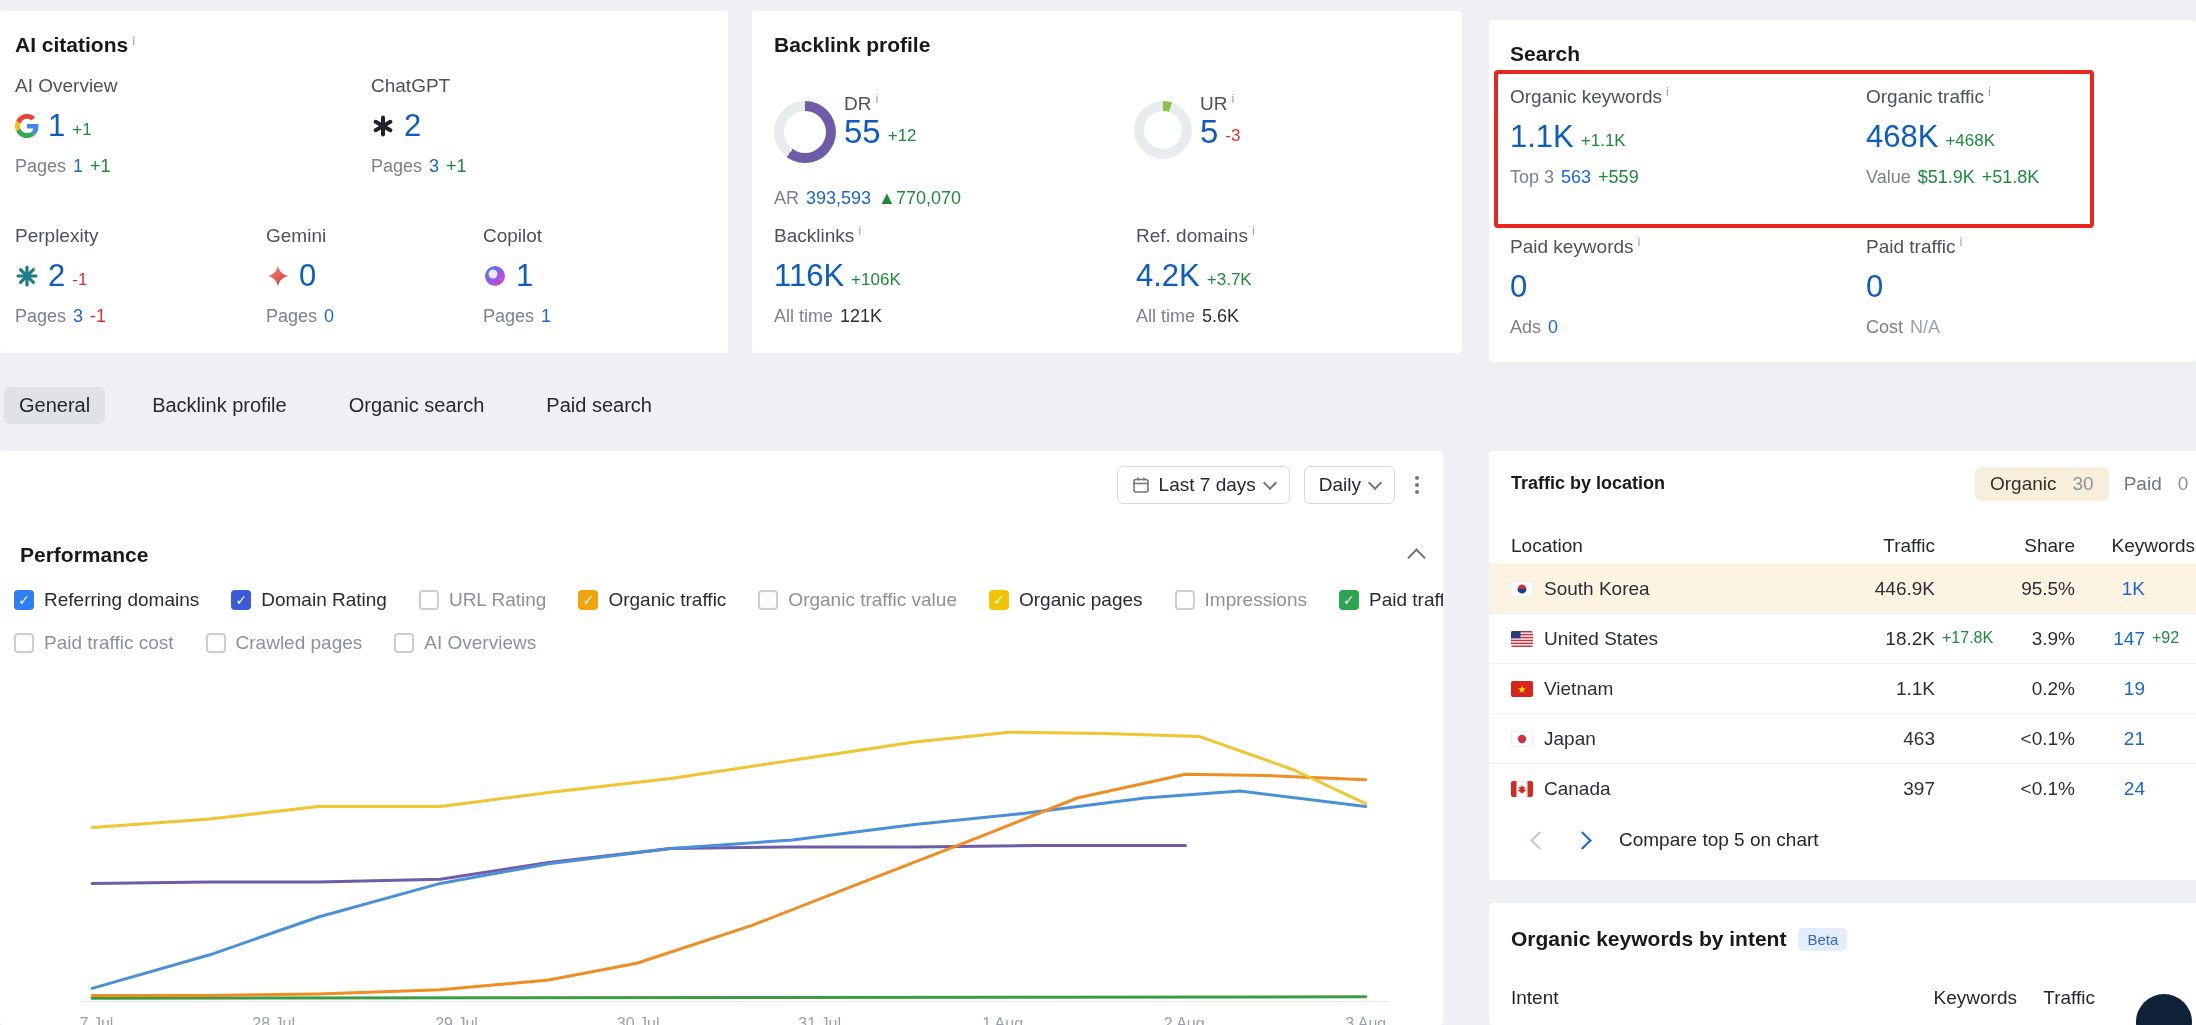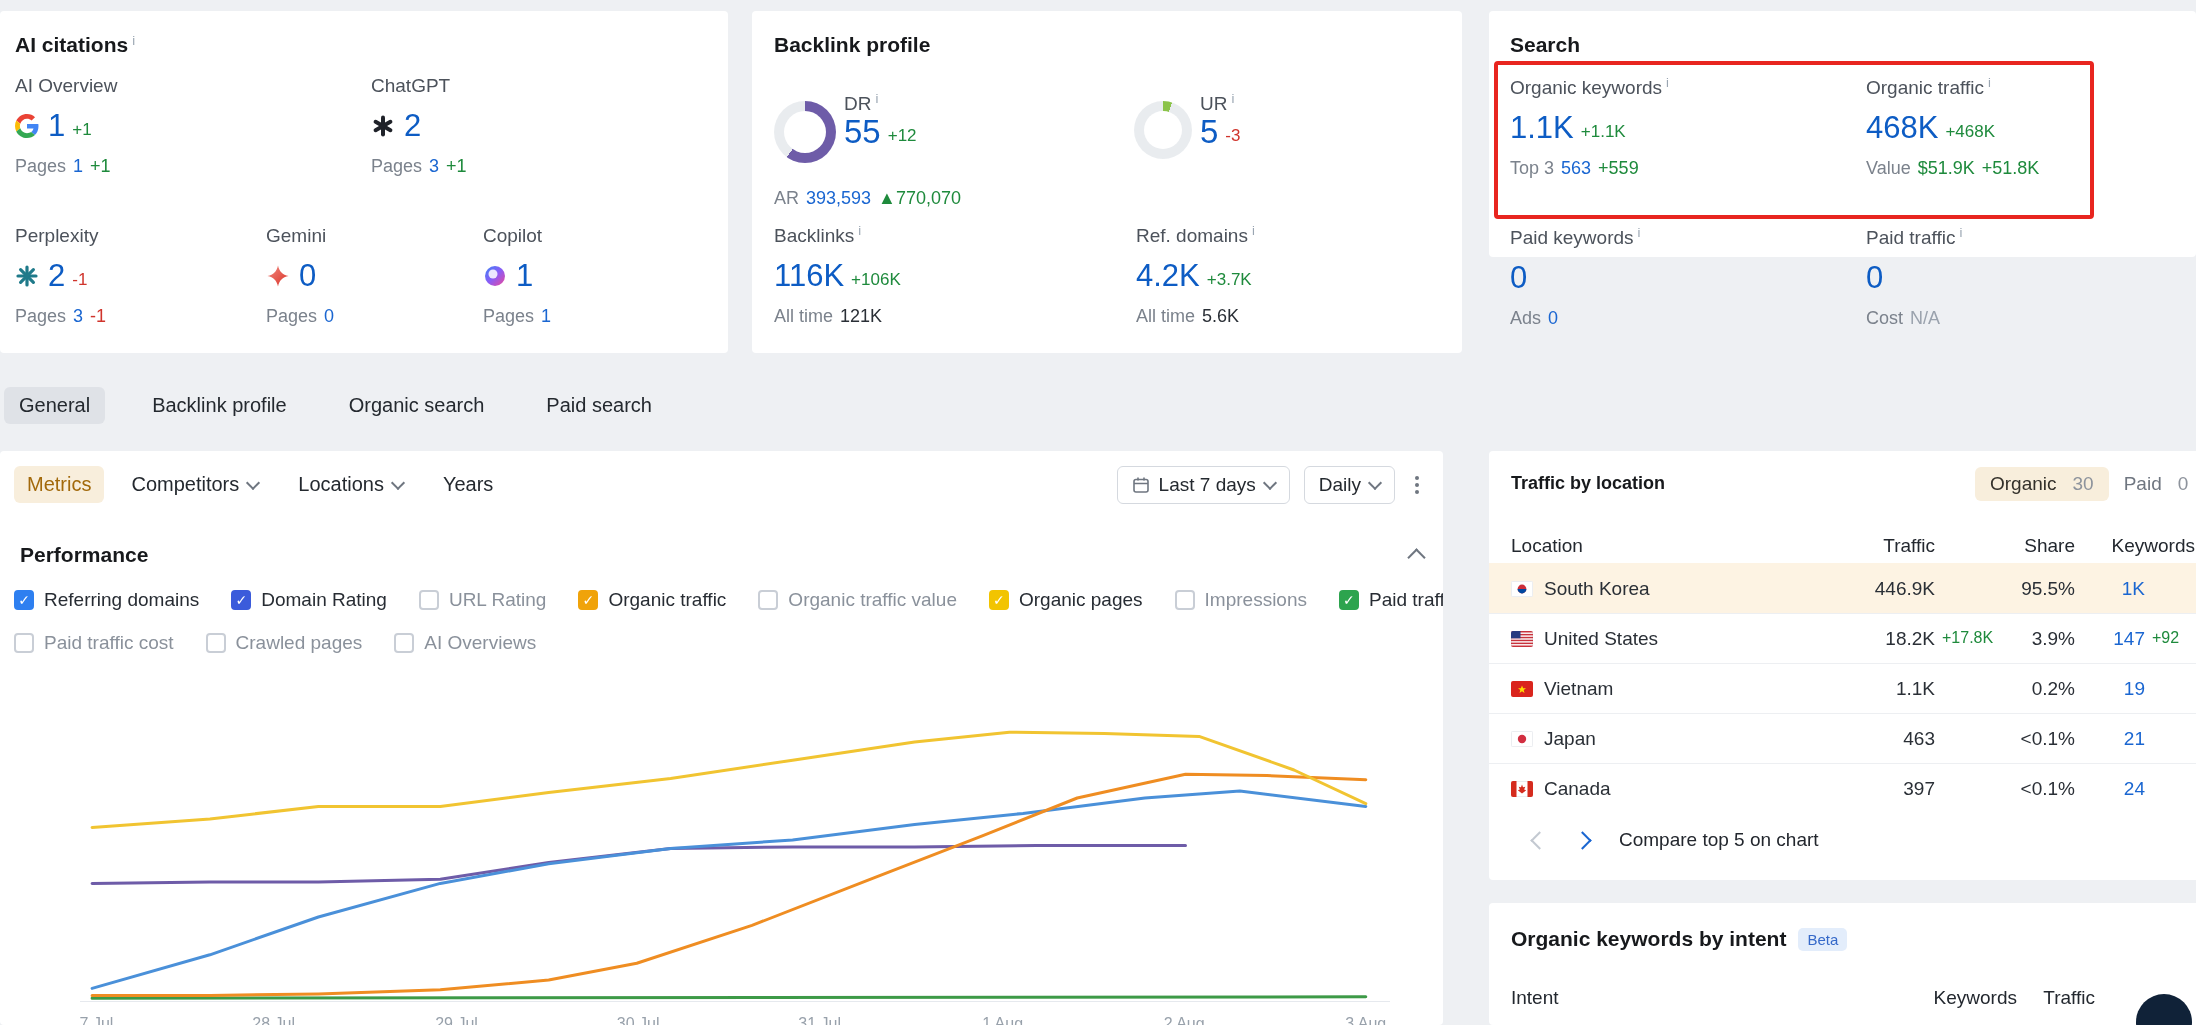--- a/index.html
+++ b/index.html
@@ -262,21 +262,21 @@
       <span class="num">4.2K</span>
       <span class="d" data-color="green">+3.7K</span>
     </div>
     <div class="m-sub">
       <span>All time</span>
       <span class="darkv">5.6K</span>
     </div>
   </div>
 </div>
 
-<div class="card" style="left:1489px;top:11px;width:707px;height:246px">
+<div class="card" style="left:1489px;top:20px;width:707px;height:342px">
   <div class="card-title" style="left:21px;top:22px">Search</div>
   <div class="red-rect" style="left:5px;top:50px;width:592px;height:150px"></div>
 
   <div class="metric" style="left:21px;top:64px">
     <div class="m-label"><span>Organic keywords</span><span class="inf">i</span></div>
     <div class="m-value">
       <span class="num">1.1K</span>
       <span class="d" data-color="green">+1.1K</span>
     </div>
     <div class="m-sub">
@@ -323,34 +323,20 @@
 </div>
 
 <div class="tabs">
   <div class="tab active">General</div>
   <div class="tab">Backlink profile</div>
   <div class="tab">Organic search</div>
   <div class="tab">Paid search</div>
 </div>
 
 <div class="panel" style="left:0;top:451px;width:1443px;height:574px;overflow:hidden">
-  <div class="toolbar">
-    <div class="tbtn amber">Metrics</div>
-    <div class="tbtn">
-        <span>Competitors</span>
-        <span class="chev"></span>
-      </div>
-    <div class="tbtn">
-        <span>Locations</span>
-        <span class="chev"></span>
-      </div>
-    <div class="tbtn">
-        <span>Years</span>
-      </div>
-  </div>
   <div class="toolbar-right">
     <div class="tbtn bordered">
       <span style="display:inline-flex">
         <svg width="18" height="18" viewBox="0 0 18 18">
             <rect x="2" y="3.5" width="14" height="12.5" rx="2" fill="none" stroke="#6f7680" stroke-width="1.6"></rect>
             <line x1="2" y1="7.5" x2="16" y2="7.5" stroke="#6f7680" stroke-width="1.6"></line>
             <line x1="6" y1="1.6" x2="6" y2="4.6" stroke="#6f7680" stroke-width="1.6"></line>
             <line x1="12" y1="1.6" x2="12" y2="4.6" stroke="#6f7680" stroke-width="1.6"></line>
           </svg>
       </span>

